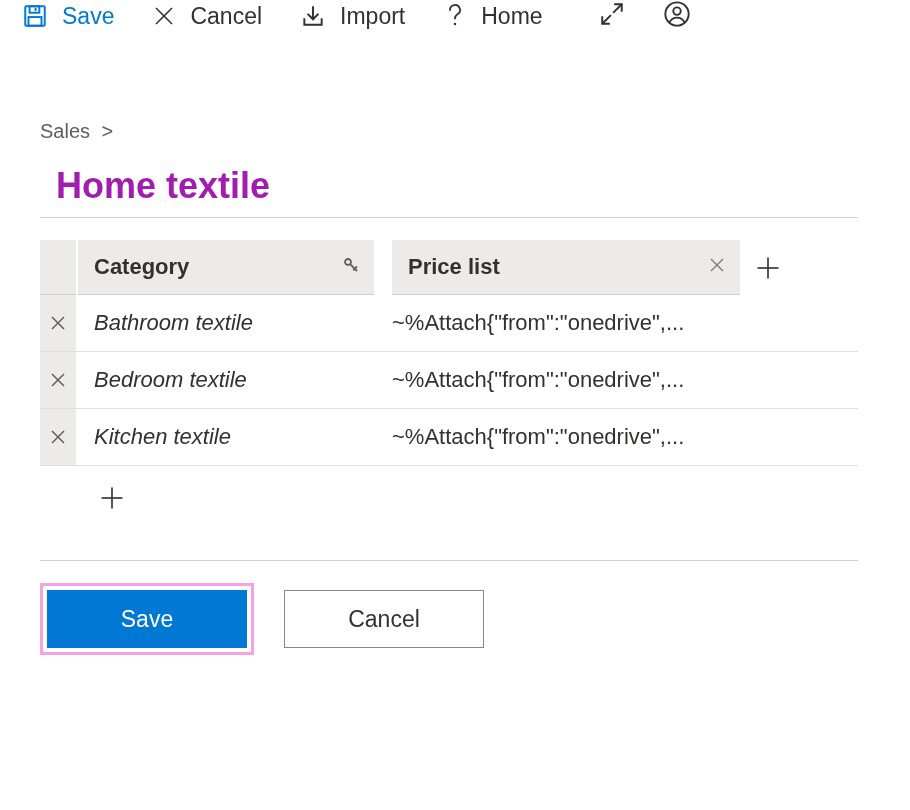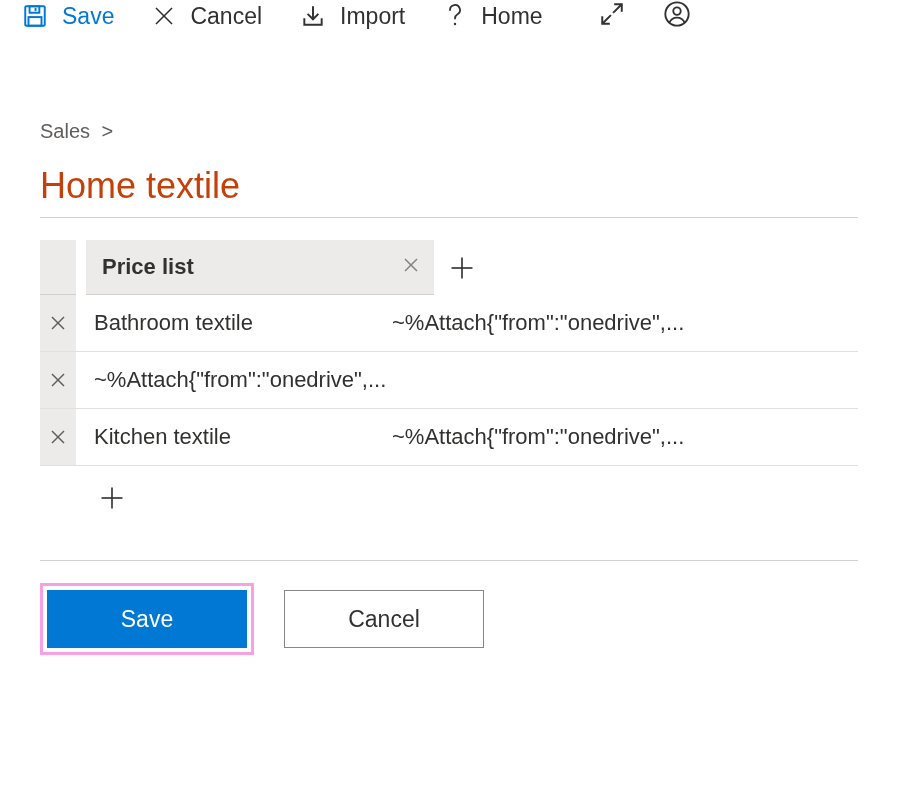--- a/index.html
+++ b/index.html
@@ -34,22 +34,22 @@
 
   
   .breadcrumb {
     font-size: 20px; color: #605e5c;
     padding-top: 48px;
   }
   .breadcrumb .sep { padding: 0 6px; color: #605e5c; }
 
   
   .page-title {
-    font-size: 36px; font-weight: 400;
-    margin: 22px 0 10px 0; color: #c2410c;
+    font-size: 36px; font-weight: 700;
+    margin: 22px 0 10px 16px; color: #a21caf;
   }
   hr.title-rule {
     border: none; border-top: 1px solid #d2d0ce;
     margin: 0 0 22px 0;
   }
 
   
   .table {}
   .thead { display: flex; align-items: stretch; }
   .th-stub {
@@ -59,21 +59,21 @@
   .th {
     background: #edebe9;
     font-size: 22px; font-weight: 600;
     color: #323130;
     display: flex; align-items: center;
     padding: 14px 16px;
     border-bottom: 1px solid #d2d0ce;
     position: relative;
   }
   .th-cat { width: 296px; margin-left: 2px; }
-  .th-price { width: 348px; margin-left: 10px; }
+  .th-price { width: 348px; margin-left: 18px; }
   .th .th-right-icon {
     position: absolute; right: 14px; top: 50%;
     transform: translateY(-50%);
     opacity: .75;
   }
   .th-add {
     width: 56px; display:flex; align-items:center; justify-content:center;
     cursor: pointer;
   }
   .th-add svg { }
@@ -87,21 +87,21 @@
     width: 36px; background: #edebe9;
     display: flex; align-items: center; justify-content: center;
     color: #605e5c; cursor: pointer;
   }
   .trow .cell {
     display: flex; align-items: center;
     font-size: 22px; color: #323130;
     padding: 0 16px;
     white-space: nowrap; overflow: hidden; text-overflow: ellipsis;
   }
-  .trow .cell.cat { width: 296px; margin-left: 2px; }
+  .trow .cell.cat { width: 296px; margin-left: 2px; font-style: italic; }
   .trow .cell.price { width: 348px; margin-left: 2px; color: #323130; }
 
   .add-row {
     display: flex; align-items: center;
     padding-top: 18px; padding-bottom: 44px;
   }
   .add-row .spacer-stub { width: 36px; }
   .add-row .plus { margin-left: 22px; cursor: pointer; }
 
   hr.footer-rule {
@@ -199,20 +199,29 @@
     <a style="color:#605e5c;text-decoration:none;cursor:pointer;">Sales</a>
     <span class="sep">&gt;</span>
   </div>
 
   <h1 class="page-title">Home textile</h1>
   <hr class="title-rule">
 
   <div class="table">
     <div class="thead">
       <div class="th-stub"></div>
+      <div class="th th-cat">
+        <span>Category</span>
+        <span class="th-right-icon">
+          <svg width="18" height="18" viewBox="0 0 24 24" fill="#323130">
+            <circle cx="8" cy="8" r="4" fill="none" stroke="#323130" stroke-width="2.4"></circle>
+            <path d="M10.5 10.5 L20 20 M17 17 l3 -3 M15 19 l2 -2" stroke="#323130" stroke-width="2.4" fill="none"></path>
+          </svg>
+        </span>
+      </div>
       <div class="th th-price">
         <span>Price list</span>
         <span class="th-right-icon" style="cursor:pointer;">
           <svg width="18" height="18" viewBox="0 0 24 24" stroke="#605e5c" stroke-width="2">
             <line x1="4" y1="4" x2="20" y2="20"></line>
               <line x1="20" y1="4" x2="4" y2="20"></line>
           </svg>
         </span>
       </div>
       <div class="th-add">
@@ -234,20 +243,21 @@
       <div class="cell price">~%Attach{"from":"onedrive",...</div>
     </div>
 
     <div class="trow">
       <div class="row-del">
         <svg width="18" height="18" viewBox="0 0 24 24" stroke="#605e5c" stroke-width="2">
           <line x1="4" y1="4" x2="20" y2="20"></line>
             <line x1="20" y1="4" x2="4" y2="20"></line>
         </svg>
       </div>
+      <div class="cell cat">Bedroom textile</div>
       <div class="cell price">~%Attach{"from":"onedrive",...</div>
     </div>
 
     <div class="trow">
       <div class="row-del">
         <svg width="18" height="18" viewBox="0 0 24 24" stroke="#605e5c" stroke-width="2">
           <line x1="4" y1="4" x2="20" y2="20"></line>
             <line x1="20" y1="4" x2="4" y2="20"></line>
         </svg>
       </div>

